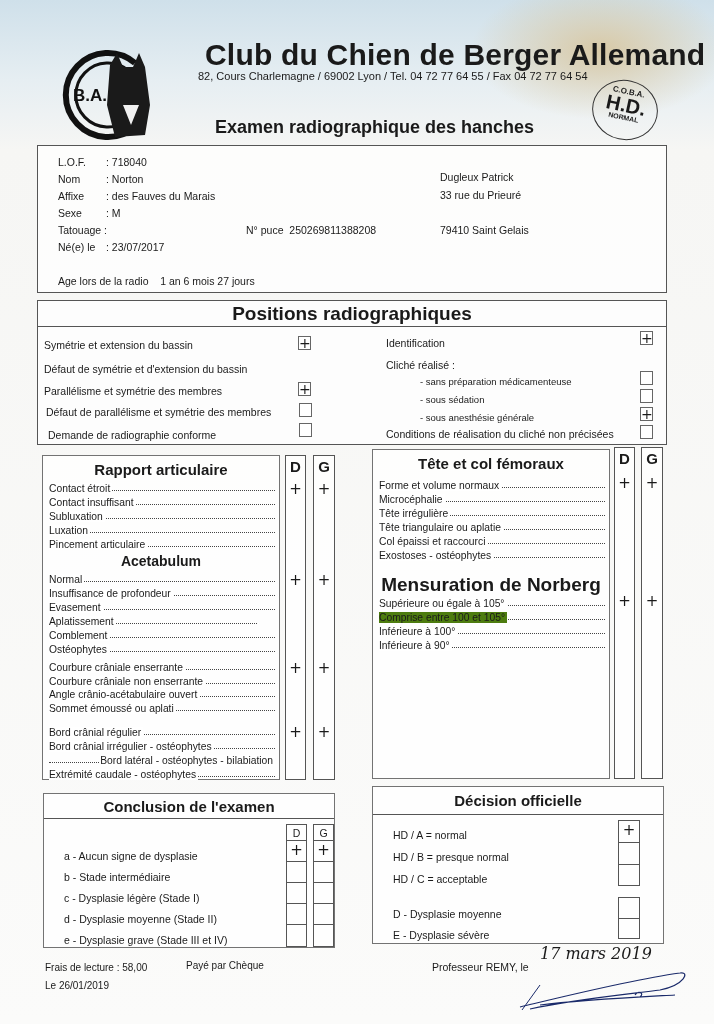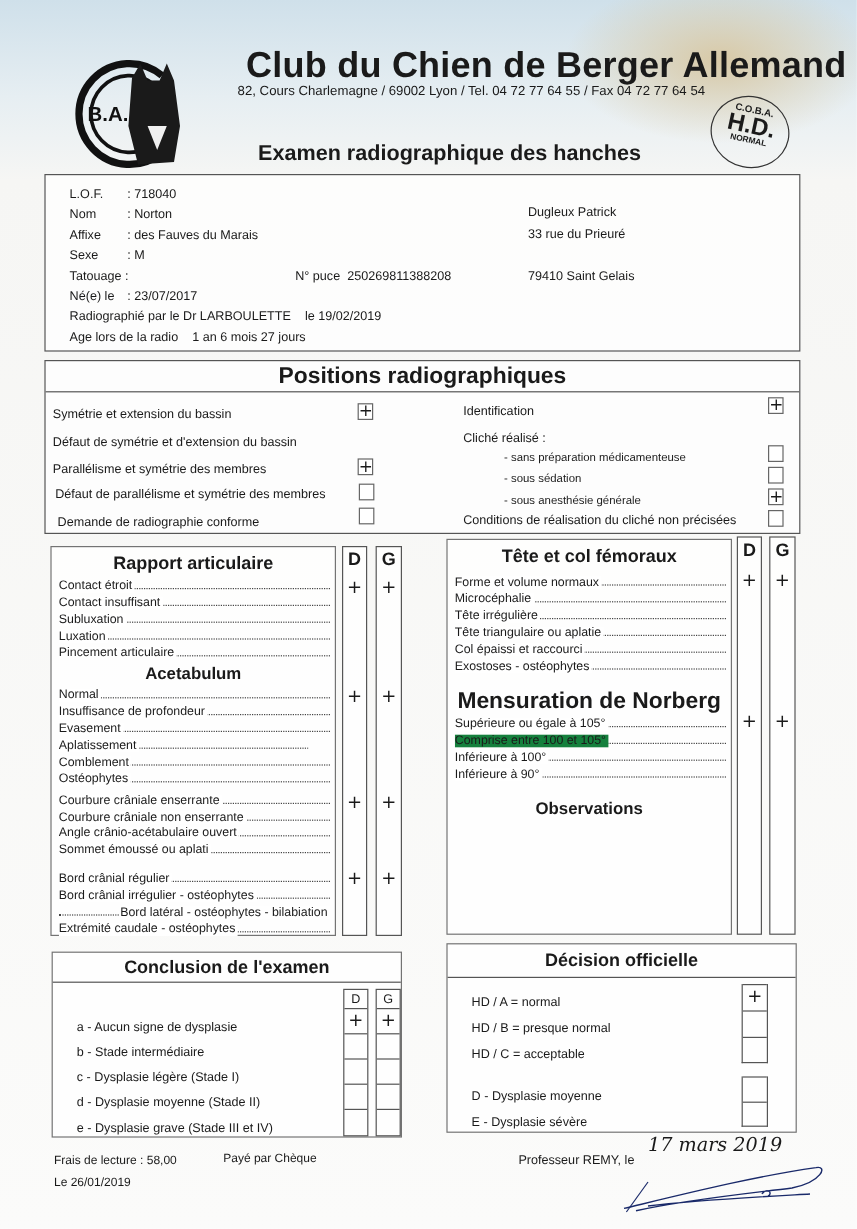--- a/index.html
+++ b/index.html
@@ -61,21 +61,20 @@
 </div>
 
 <div class="box info">
   <div class="row" style="left:20px;top:10px"><span class="lbl" style="width:48px">L.O.F.</span><span>: 718040</span></div>
   <div class="row" style="left:20px;top:27px"><span class="lbl" style="width:48px">Nom</span><span>: Norton</span></div>
   <div class="row" style="left:20px;top:44px"><span class="lbl" style="width:48px">Affixe</span><span>: des Fauves du Marais</span></div>
   <div class="row" style="left:20px;top:61px"><span class="lbl" style="width:48px">Sexe</span><span>: M</span></div>
   <div class="row" style="left:20px;top:78px">Tatouage :</div>
   <div class="row" style="left:208px;top:78px"><span>N° puce</span>&nbsp;&nbsp;<span>250269811388208</span></div>
   <div class="row" style="left:20px;top:95px"><span class="lbl" style="width:48px">Né(e) le</span><span>: 23/07/2017</span></div>
-  <div class="row" style="left:20px;top:112px"><span>Radiographié par le Dr LARBOULETTE</span>&nbsp;&nbsp;&nbsp;&nbsp;<span>le 19/02/2019</span></div>
   <div class="row" style="left:20px;top:129px"><span>Age lors de la radio</span>&nbsp;&nbsp;&nbsp;&nbsp;<span>1 an 6 mois 27 jours</span></div>
   <div class="row" style="left:402px;top:25px">Dugleux Patrick</div>
   <div class="row" style="left:402px;top:43px">33 rue du Prieuré</div>
   <div class="row" style="left:402px;top:78px">79410 Saint Gelais</div>
 </div>
 
 <div class="box pos">
   <div class="hdr">Positions radiographiques</div>
   <div class="it" style="left:6px;top:38px">Symétrie et extension du bassin</div>
   <div class="cb" style="left:260px;top:35px">+</div>
@@ -140,29 +139,28 @@
   <div class="mark" style="top:117px">+</div>
   <div class="mark" style="top:205px">+</div>
   <div class="mark" style="top:269px">+</div>
 </div>
 
 <div class="panel" style="left:372px;top:449px;width:238px;height:330px">
   <div class="ptitle" style="top:5px;font-size:15px">Tête et col fémoraux</div>
   <div></div>
   <div class="ptitle" style="top:124px;font-size:19px">Mensuration de Norberg</div>
   <div></div>
-  <div class="ptitle" style="top:215px;font-size:14px">Observations</div>
 <div class="li" style="left: 6px; right: 4px; top: 30px;"><div class="dotsline" style="bottom: 3px;"></div><span style="background: rgb(255, 255, 255); position: relative; z-index: 1; padding-right: 2px;">Forme et volume normaux </span></div>
     <div class="li" style="left: 6px; right: 4px; top: 44px;"><div class="dotsline" style="bottom: 3px;"></div><span style="background: rgb(255, 255, 255); position: relative; z-index: 1; padding-right: 2px;">Microcéphalie </span></div>
     <div class="li" style="left: 6px; right: 4px; top: 58px;"><div class="dotsline" style="bottom: 3px;"></div><span style="background: rgb(255, 255, 255); position: relative; z-index: 1; padding-right: 2px;">Tête irrégulière </span></div>
     <div class="li" style="left: 6px; right: 4px; top: 72px;"><div class="dotsline" style="bottom: 3px;"></div><span style="background: rgb(255, 255, 255); position: relative; z-index: 1; padding-right: 2px;">Tête triangulaire ou aplatie </span></div>
     <div class="li" style="left: 6px; right: 4px; top: 86px;"><div class="dotsline" style="bottom: 3px;"></div><span style="background: rgb(255, 255, 255); position: relative; z-index: 1; padding-right: 2px;">Col épaissi et raccourci </span></div>
     <div class="li" style="left: 6px; right: 4px; top: 100px;"><div class="dotsline" style="bottom: 3px;"></div><span style="background: rgb(255, 255, 255); position: relative; z-index: 1; padding-right: 2px;">Exostoses - ostéophytes </span></div>
     <div class="li" style="left: 6px; right: 4px; top: 148px;"><div class="dotsline" style="bottom: 3px;"></div><span style="background: rgb(255, 255, 255); position: relative; z-index: 1; padding-right: 2px;">Supérieure ou égale à 105° </span></div>
-    <div class="li" style="left: 6px; right: 4px; top: 162px;"><div class="dotsline" style="bottom: 3px;"></div><span style="background: #15803d; position: relative; z-index: 1; padding-right: 2px;">Comprise entre 100 et 105° </span></div>
+    <div class="li" style="left: 6px; right: 4px; top: 162px;"><div class="dotsline" style="bottom: 3px;"></div><span style="background: #4d7c0f; position: relative; z-index: 1; padding-right: 2px;">Comprise entre 100 et 105° </span></div>
     <div class="li" style="left: 6px; right: 4px; top: 176px;"><div class="dotsline" style="bottom: 3px;"></div><span style="background: rgb(255, 255, 255); position: relative; z-index: 1; padding-right: 2px;">Inférieure à 100° </span></div>
     <div class="li" style="left: 6px; right: 4px; top: 190px;"><div class="dotsline" style="bottom: 3px;"></div><span style="background: rgb(255, 255, 255); position: relative; z-index: 1; padding-right: 2px;">Inférieure à 90° </span></div>
   </div>
 <div class="colbox" style="left:614px;top:447px;width:21px;height:332px">
   <div class="colhdr" style="top:2px">D</div>
   <div class="mark" style="top:28px">+</div>
   <div class="mark" style="top:146px">+</div>
 </div>
 <div class="colbox" style="left:641px;top:447px;width:22px;height:332px">
   <div class="colhdr" style="top:2px">G</div>

